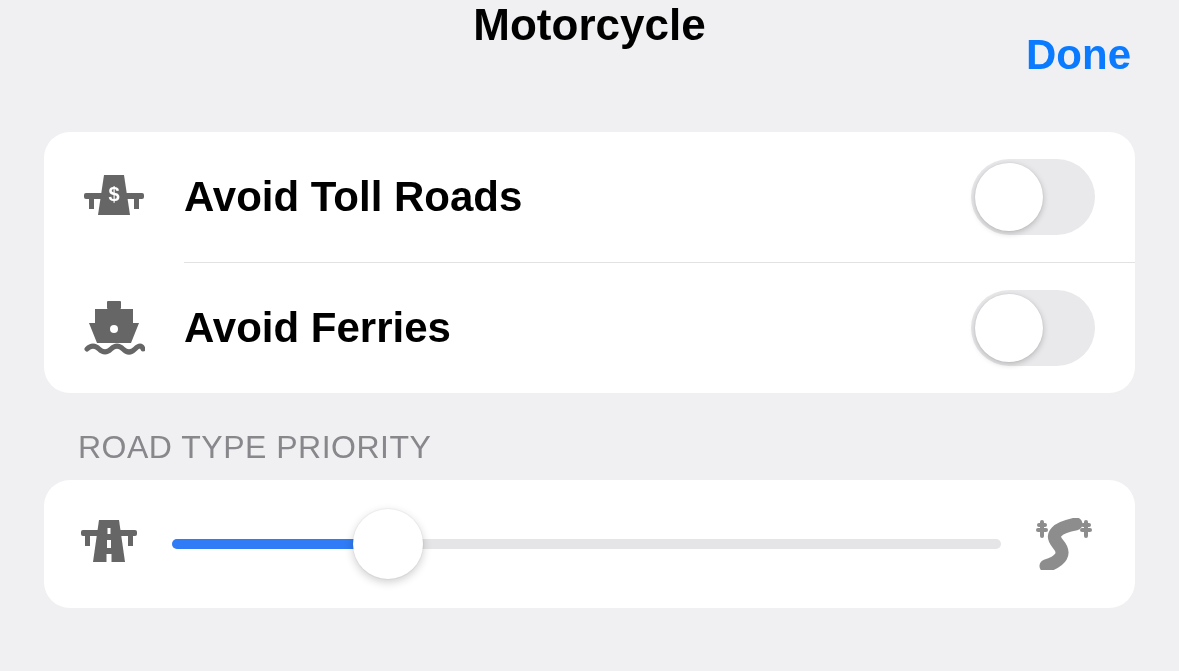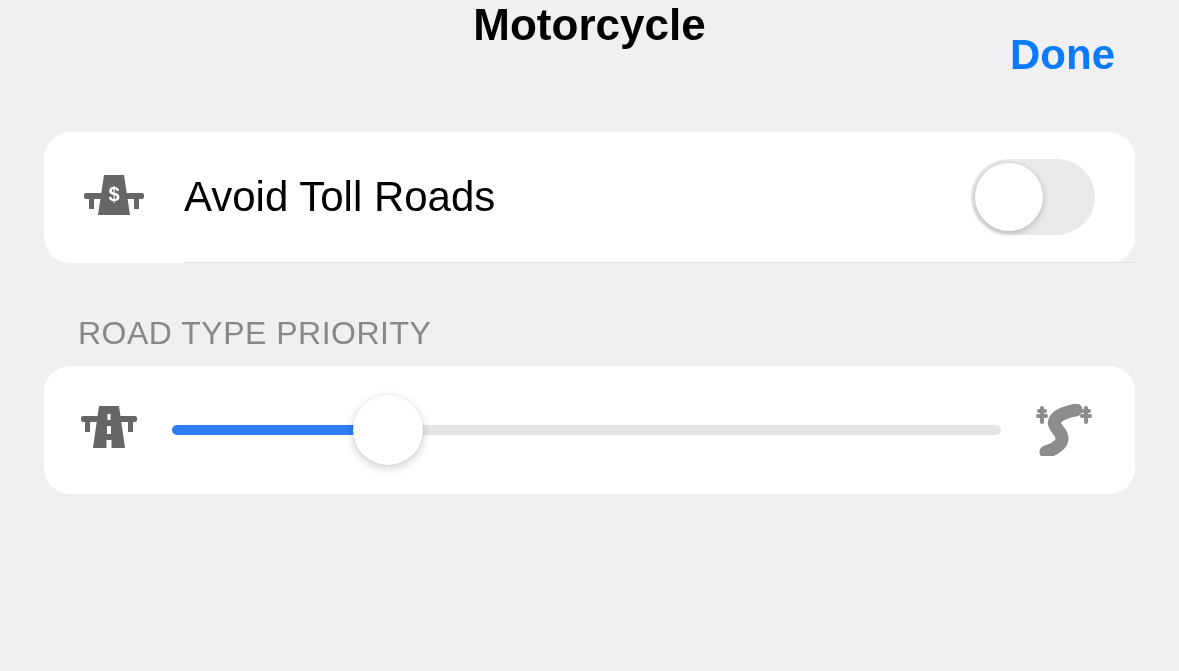--- a/index.html
+++ b/index.html
@@ -17,21 +17,21 @@
     justify-content: center;
   }
   .header-title {
     font-size: 44px;
     font-weight: 600;
     color: #000;
     text-align: center;
   }
   .header-done {
     position: absolute;
-    right: 64px;
+    right: 48px;
     top: 50%;
     transform: translateY(-50%);
     font-size: 42px;
     font-weight: 600;
     color: #0a7aff;
     cursor: pointer;
   }
 
   .card {
     background: #fff;
@@ -48,21 +48,21 @@
   .row-icon {
     width: 72px;
     display: flex;
     align-items: center;
     justify-content: center;
     flex-shrink: 0;
   }
   .row-label {
     flex: 1;
     font-size: 42px;
-    font-weight: 400;
+    font-weight: 700;
     color: #000;
     padding-left: 34px;
   }
 
   .divider {
     height: 1px;
     background: #e2e2e5;
     margin-left: 140px;
   }
 
@@ -83,21 +83,21 @@
     height: 68px;
     background: #fff;
     border-radius: 50%;
     box-shadow: 0 2px 6px rgba(0,0,0,0.22), 0 0 0 1px rgba(0,0,0,0.02);
   }
 
   .section-header {
     font-size: 32px;
     color: #87878c;
     letter-spacing: 0.5px;
-    margin: 52px 0 14px 78px;
+    margin: 36px 0 14px 78px;
     text-transform: uppercase;
   }
 
   .slider-card {
     background: #fff;
     border-radius: 26px;
     margin: 0 44px 0 44px;
     height: 128px;
     display: flex;
     align-items: center;
@@ -164,20 +164,35 @@
       </svg>
     </div>
     <div class="row-label">Avoid Toll Roads</div>
     <div class="toggle">
       <div class="toggle-knob"></div>
     </div>
   </div>
 
   <div class="divider"></div>
 
+  <div class="row">
+    <div class="row-icon">
+      <svg width="62" height="58" viewBox="0 0 62 58">
+        <rect x="24" y="2" width="14" height="8" rx="1" fill="#666"></rect>
+        <path d="M12 10 L50 10 L50 24 L12 24 Z" fill="#666"></path>
+        <path d="M6 24 L56 24 L48 44 L14 44 Z" fill="#666"></path>
+        <circle cx="31" cy="30" r="4" fill="#fff"></circle>
+        <path d="M4 50 Q10 44 16 50 T28 50 T40 50 T52 50 T60 50" stroke="#666" stroke-width="5" fill="none" stroke-linecap="round"></path>
+      </svg>
+    </div>
+    <div class="row-label">Avoid Ferries</div>
+    <div class="toggle">
+      <div class="toggle-knob"></div>
+    </div>
+  </div>
 
 </div>
 
 <div class="section-header">ROAD TYPE PRIORITY</div>
 
 <div class="slider-card">
   <div class="slider-icon">
     <svg width="56" height="52" viewBox="0 0 56 52">
       <rect x="0" y="12" width="56" height="6" rx="2" fill="#666"></rect>
       <rect x="4" y="18" width="5" height="10" fill="#666"></rect>

